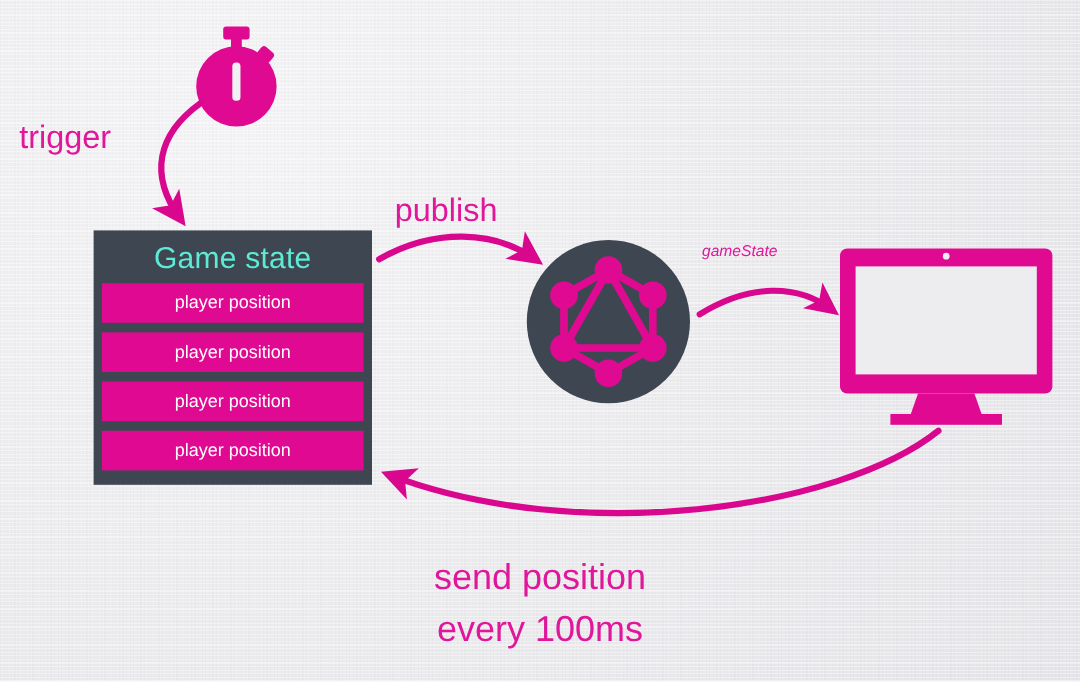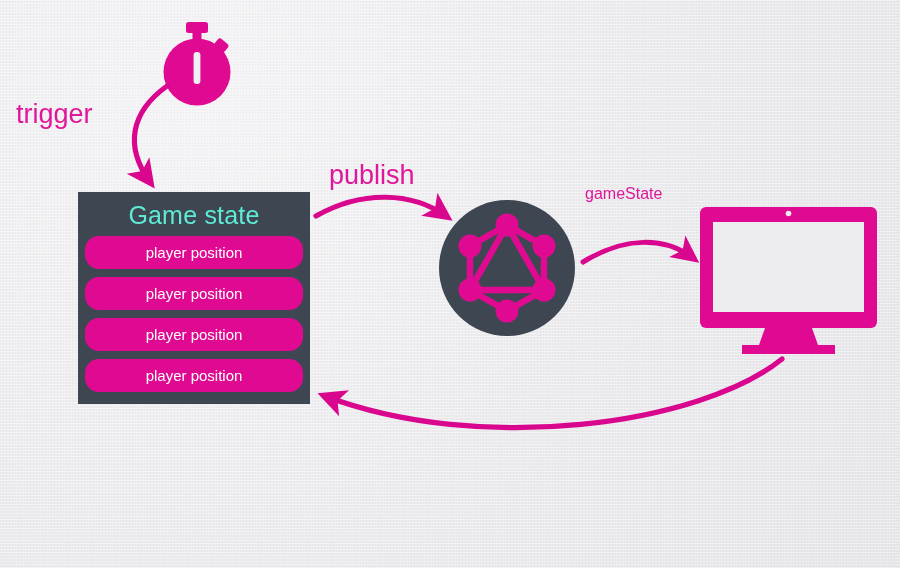--- a/index.html
+++ b/index.html
@@ -62,35 +62,34 @@
   .row {
     height: 33px;
     background: #e00a92;
     color: #ffffff;
     font-size: 15px;
     font-weight: 300;
     text-align: center;
     line-height: 33px;
     margin-bottom: 8px;
     white-space: nowrap;
-    border-radius: 14px;
   }
   .row:last-child { margin-bottom: 0; }
 
   
   .label {
     position: absolute;
     color: #e0179a;
     font-weight: 300;
     white-space: nowrap;
     z-index: 6;
   }
   #label-trigger { left: 16px;  top: 99px; font-size: 27px; }
   #label-publish { left: 329px; top: 160px; font-size: 27px; }
-  #label-gamestate { left: 585px; top: 185px; font-size: 16px; }
+  #label-gamestate { left: 585px; top: 201px; font-size: 13px; font-style: italic; }
   #label-bottom {
     left: 0; top: 460px; width: 900px;
     text-align: center; font-size: 30px; line-height: 43px;
     white-space: normal;
   }
   #label-200ms { left: 235px; top: 24px; font-size: 30px; }
   .bl { display: block; }
 </style>
 </head>
 <body>
@@ -164,14 +163,18 @@
     </div>
   </div>
 
 
   <div class="label" id="label-trigger">trigger</div>
 
   <div class="label" id="label-publish">publish</div>
 
   <div class="label" id="label-gamestate">gameState</div>
 
+  <div class="label" id="label-bottom">
+    <span class="bl">send position</span>
+    <span class="bl">every 100ms</span>
+  </div>
 
 </div>
 
 </body></html>

